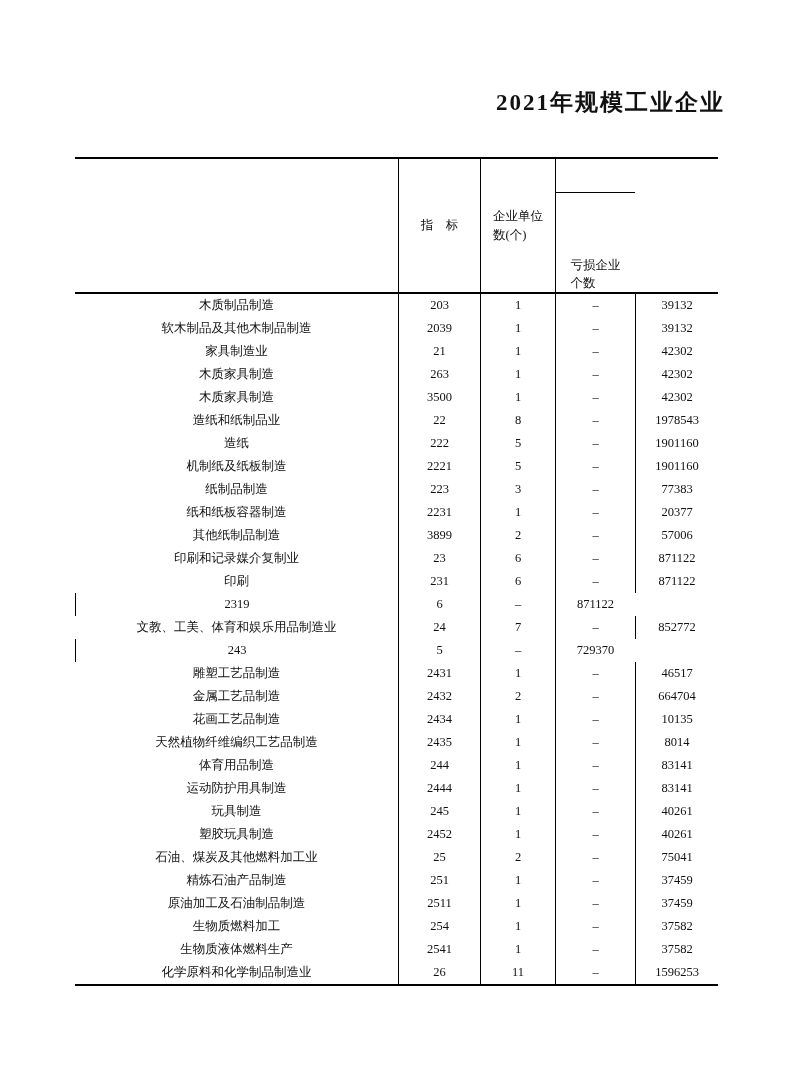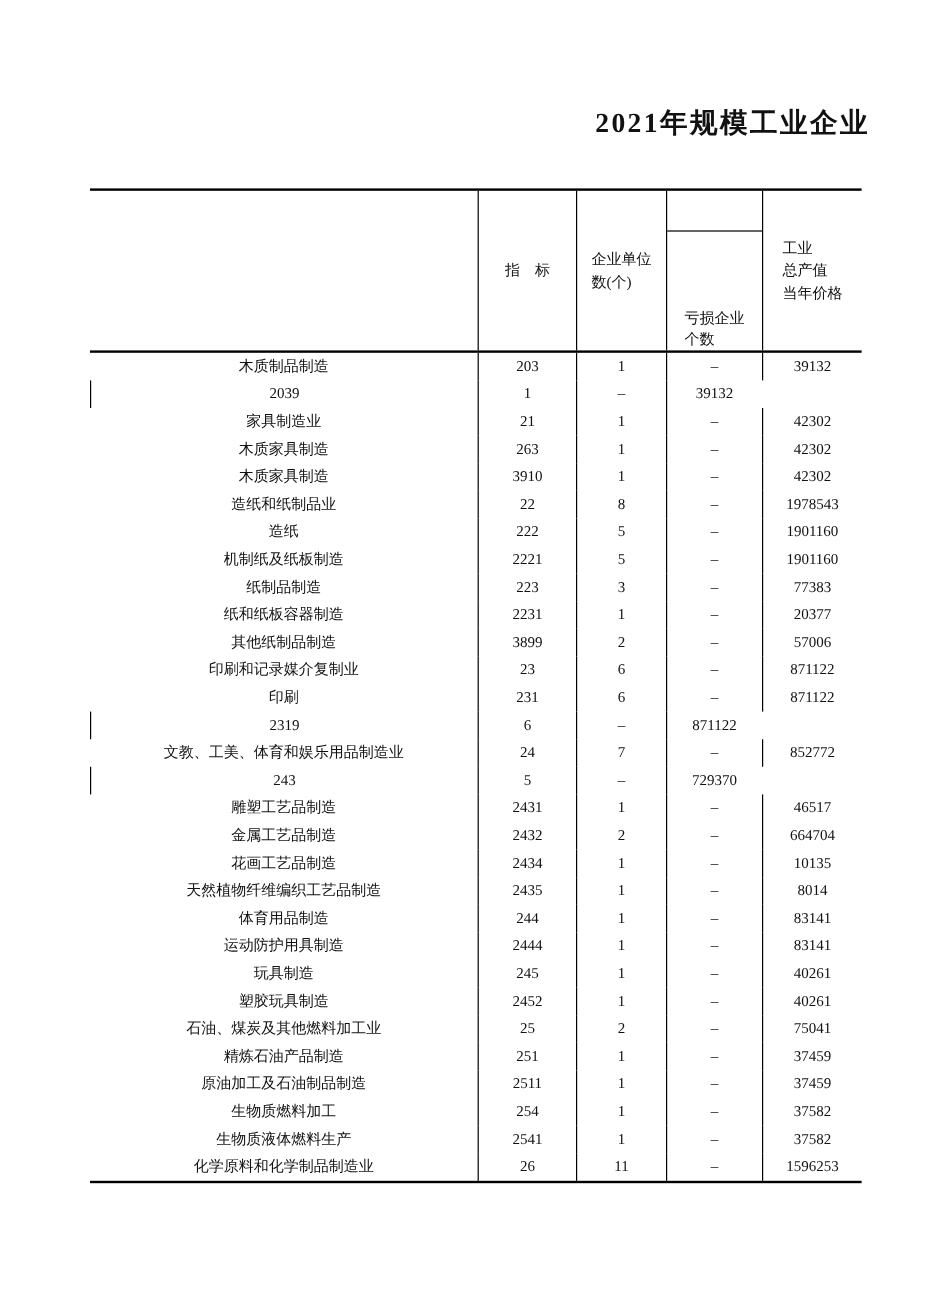--- a/index.html
+++ b/index.html
@@ -86,36 +86,32 @@
       </div>
       <div class="hcell vline">
         <div class="hblock">企业单位
 数(个)</div>
       </div>
       <div class="hcell vline loss">
         <div class="subline"></div>
         <div class="hblock">亏损企业
 个数</div>
       </div>
-      <div class="hcell vline">
-        <div class="hblock">工业
-总产值
-当年价格</div>
-      </div>
     </div>
 
     <div class="tbody">
         <div class="trow">
           <div class="cell">木质制品制造</div>
           <div class="cell vline">203</div>
           <div class="cell vline">1</div>
           <div class="cell vline">–</div>
           <div class="cell vline">39132</div>
         </div>
         <div class="trow">
+          <div class="cell">软木制品及其他木制品制造</div>
           <div class="cell vline">2039</div>
           <div class="cell vline">1</div>
           <div class="cell vline">–</div>
           <div class="cell vline">39132</div>
         </div>
         <div class="trow">
           <div class="cell">家具制造业</div>
           <div class="cell vline">21</div>
           <div class="cell vline">1</div>
           <div class="cell vline">–</div>
@@ -123,21 +119,21 @@
         </div>
         <div class="trow">
           <div class="cell">木质家具制造</div>
           <div class="cell vline">263</div>
           <div class="cell vline">1</div>
           <div class="cell vline">–</div>
           <div class="cell vline">42302</div>
         </div>
         <div class="trow">
           <div class="cell">木质家具制造</div>
-          <div class="cell vline">3910</div>
+          <div class="cell vline">3500</div>
           <div class="cell vline">1</div>
           <div class="cell vline">–</div>
           <div class="cell vline">42302</div>
         </div>
         <div class="trow">
           <div class="cell">造纸和纸制品业</div>
           <div class="cell vline">22</div>
           <div class="cell vline">8</div>
           <div class="cell vline">–</div>
           <div class="cell vline">1978543</div>

